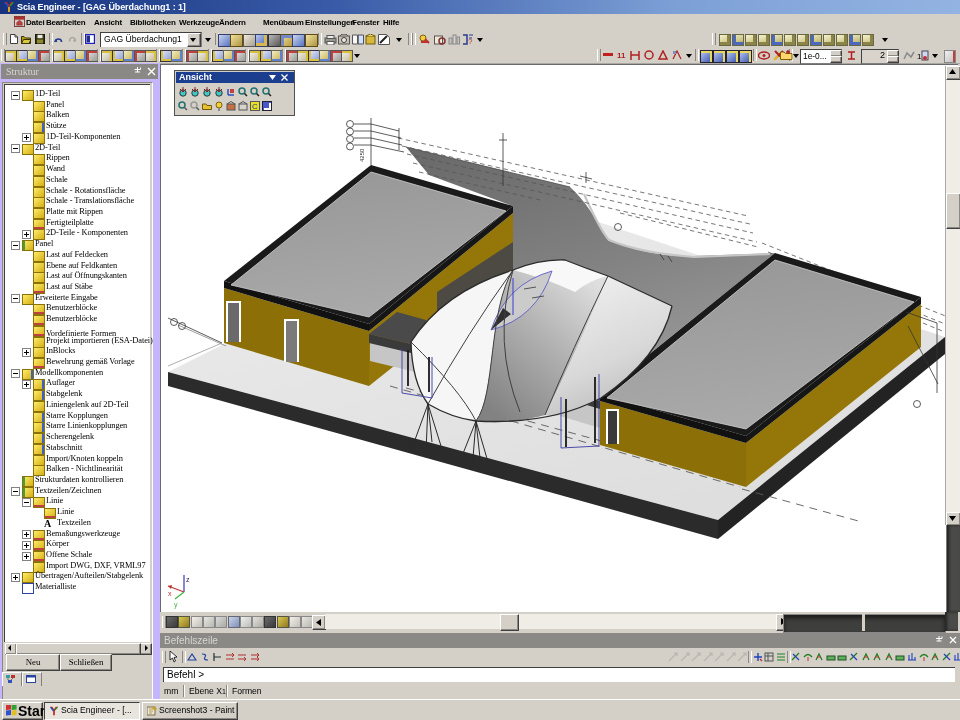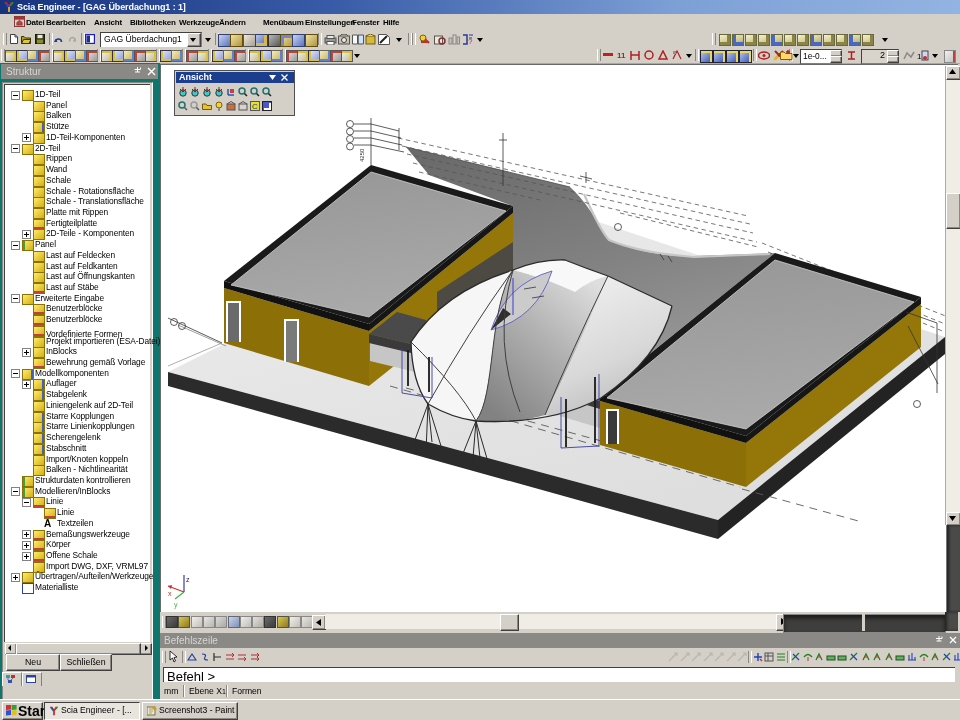--- a/index.html
+++ b/index.html
@@ -10,21 +10,21 @@
   #titlebar .txt{position:absolute;left:17px;top:0px;color:#fff;font-size:9px;letter-spacing:-0.1px;font-weight:bold;line-height:14px;white-space:nowrap;}
   #menubar{left:0;top:14px;width:960px;height:17px;background:#d4d0c8;}
   #menubar span.mi{position:absolute;top:4px;font-size:8px;color:#000;white-space:nowrap;letter-spacing:-0.2px;font-weight:bold;}
   .tb{background:#d4d0c8;}
   #tb1{left:0;top:31px;width:960px;height:16px;}
   #tb2{left:0;top:47px;width:960px;height:16px;border-bottom:1px solid #aaa8a2;}
   .grip{position:absolute;width:2px;height:12px;border-left:1px solid #fff;border-right:1px solid #8a8880;}
   .sep{position:absolute;width:2px;height:12px;border-left:1px solid #8a8880;border-right:1px solid #ffffff;}
   .ic{position:absolute;width:10px;height:10px;}
   .darr{position:absolute;width:0;height:0;border-left:3px solid transparent;border-right:3px solid transparent;border-top:4px solid #000;}
-  #lpanel{left:0;top:63px;width:160px;height:636px;background:#0f766e;}
+  #lpanel{left:0;top:63px;width:160px;height:636px;background:#c4b5fd;font-family:Liberation Serif, serif;}
   #phead{position:absolute;left:1px;top:1px;width:157px;height:15px;background:#8a8985;}
   #phead .t{position:absolute;left:5px;top:2px;font-size:10px;color:#d6d5d2;}
   #treebox{position:absolute;left:2px;top:19px;width:149px;height:631px;
      border-top:1px solid #8a8880;border-left:1px solid #8a8880;
      border-bottom:1px solid #fff;border-right:1px solid #fff;background:#d4d0c8;}
   #treewhite{position:absolute;left:1px;top:1px;width:145px;height:557px;background:#fff;
      border-top:1px solid #404040;border-left:1px solid #404040;}
   .trow{position:absolute;font-size:8.4px;color:#000;white-space:nowrap;letter-spacing:-0.1px;}
   .pm{position:absolute;width:7px;height:7px;border:1px solid #848284;background:#fff;}
   .pm i{position:absolute;left:1px;top:3px;width:5px;height:1px;background:#000;}
@@ -339,21 +339,21 @@
         <span class="ic" style="left:28px;top:144.4px;width:10px;height:9px;background:linear-gradient(135deg,#ffec6a,#d4ae14);border:1px solid #8a7208;"></span>
         <span class="trow" style="left:41px;top:143.4px">2D-Teile - Komponenten</span>
         <span class="pm" style="left:6px;top:155.6px">
           <i></i>
         </span>
         <span class="ic" style="left:17px;top:155.1px;width:10px;height:9px;background:linear-gradient(135deg,#ffec6a,#d4ae14);border:1px solid #8a7208;box-shadow:inset 2px 0 0 #40a040;"></span>
         <span class="trow" style="left:30px;top:154.1px">Panel</span>
         <span class="ic" style="left:28px;top:165.8px;width:10px;height:9px;background:linear-gradient(135deg,#ffec6a,#d4ae14);border:1px solid #8a7208;"></span>
         <span class="trow" style="left:41px;top:164.8px">Last auf Feldecken</span>
         <span class="ic" style="left:28px;top:176.5px;width:10px;height:9px;background:linear-gradient(135deg,#ffec6a,#d4ae14);border:1px solid #8a7208;"></span>
-        <span class="trow" style="left:41px;top:175.5px">Last auf Feldkanten</span>
+        <span class="trow" style="left:41px;top:175.5px">Ebene auf Feldkanten</span>
         <span class="ic" style="left:28px;top:187.2px;width:10px;height:9px;background:linear-gradient(135deg,#ffec6a,#d4ae14);border:1px solid #8a7208;"></span>
         <span class="trow" style="left:41px;top:186.2px">Last auf Öffnungskanten</span>
         <span class="ic" style="left:28px;top:198.0px;width:10px;height:9px;background:linear-gradient(135deg,#ffec6a,#d4ae14);border:1px solid #8a7208;box-shadow:inset 0 -2px 0 #c04040;"></span>
         <span class="trow" style="left:41px;top:197.0px">Last auf Stäbe</span>
         <span class="pm" style="left:6px;top:209.2px">
           <i></i>
         </span>
         <span class="ic" style="left:17px;top:208.7px;width:10px;height:9px;background:linear-gradient(135deg,#ffec6a,#d4ae14);border:1px solid #8a7208;"></span>
         <span class="trow" style="left:30px;top:207.7px">Erweiterte Eingabe</span>
         <span class="ic" style="left:28px;top:219.4px;width:10px;height:9px;background:linear-gradient(135deg,#ffec6a,#d4ae14);border:1px solid #8a7208;box-shadow:inset 0 -2px 0 #c04040;"></span>
@@ -398,21 +398,21 @@
         <span class="ic" style="left:28px;top:369.5px;width:10px;height:9px;background:linear-gradient(135deg,#ffec6a,#d4ae14);border:1px solid #8a7208;"></span>
         <span class="trow" style="left:41px;top:368.5px">Import/Knoten koppeln</span>
         <span class="ic" style="left:28px;top:380.2px;width:10px;height:9px;background:linear-gradient(135deg,#ffec6a,#d4ae14);border:1px solid #8a7208;"></span>
         <span class="trow" style="left:41px;top:379.2px">Balken - Nichtlinearität</span>
         <span class="ic" style="left:17px;top:390.9px;width:10px;height:9px;background:linear-gradient(135deg,#ffec6a,#d4ae14);border:1px solid #8a7208;box-shadow:inset 2px 0 0 #40a040;"></span>
         <span class="trow" style="left:30px;top:389.9px">Strukturdaten kontrollieren</span>
         <span class="pm" style="left:6px;top:402.1px">
           <i></i>
         </span>
         <span class="ic" style="left:17px;top:401.6px;width:10px;height:9px;background:linear-gradient(135deg,#ffec6a,#d4ae14);border:1px solid #8a7208;box-shadow:inset 2px 0 0 #40a040;"></span>
-        <span class="trow" style="left:30px;top:400.6px">Modellieren/InBlocks</span>
+        <span class="trow" style="left:30px;top:400.6px">Textzeilen/Zeichnen</span>
         <span class="pm" style="left:17px;top:412.9px">
           <i></i>
         </span>
         <span class="ic" style="left:28px;top:412.4px;width:10px;height:9px;background:linear-gradient(135deg,#ffec6a,#d4ae14);border:1px solid #8a7208;box-shadow:inset 0 -2px 0 #c04040;"></span>
         <span class="trow" style="left:41px;top:411.4px">Linie</span>
         <span class="ic" style="left:39px;top:423.1px;width:10px;height:9px;background:linear-gradient(135deg,#ffec6a,#d4ae14);border:1px solid #8a7208;box-shadow:inset 0 -2px 0 #c04040;"></span>
         <span class="trow" style="left:52px;top:422.1px">Linie</span>
         <span class="abs" style="left:39px;top:432.8px;font-size:10px;font-weight:bold;color:#000">A</span>
         <span class="trow" style="left:52px;top:432.8px">Textzeilen</span>
         <span class="pm plus" style="left:17px;top:445.0px">
@@ -433,21 +433,21 @@
         </span>
         <span class="ic" style="left:28px;top:466.0px;width:10px;height:9px;background:linear-gradient(135deg,#ffec6a,#d4ae14);border:1px solid #8a7208;box-shadow:inset 0 -2px 0 #c04040;"></span>
         <span class="trow" style="left:41px;top:465.0px">Offene Schale</span>
         <span class="ic" style="left:28px;top:476.7px;width:10px;height:9px;background:linear-gradient(135deg,#ffec6a,#d4ae14);border:1px solid #8a7208;"></span>
         <span class="trow" style="left:41px;top:475.7px">Import DWG, DXF, VRML97</span>
         <span class="pm plus" style="left:6px;top:487.9px">
           <i></i>
           <b></b>
         </span>
         <span class="ic" style="left:17px;top:487.4px;width:10px;height:9px;background:linear-gradient(135deg,#ffec6a,#d4ae14);border:1px solid #8a7208;"></span>
-        <span class="trow" style="left:30px;top:486.4px">Übertragen/Aufteilen/Werkzeuge</span>
+        <span class="trow" style="left:30px;top:486.4px">Übertragen/Aufteilen/Stabgelenk</span>
         <span class="ic" style="left:17px;top:498.1px;width:10px;height:9px;background:#fff;border:1px solid #2a44a0;"></span>
         <span class="trow" style="left:30px;top:497.1px">Materialliste</span>
       </div>
       <span class="arrbtn" style="left:2px;top:560px;width:10px;height:10px"></span>
       <span class="arrbtn" style="left:137px;top:560px;width:10px;height:10px"></span>
       <span class="arrbtn" style="left:13px;top:560px;width:123px;height:10px"></span>
       <svg class="abs" style="left:4px;top:562px" width="6" height="6" viewBox="0 0 6 6">
         <path d="M4 0 L1 3 L4 6" fill="#000"></path>
       </svg>
       <svg class="abs" style="left:140px;top:562px" width="6" height="6" viewBox="0 0 6 6">
@@ -860,21 +860,21 @@
     <svg class="abs" style="left:781.8000000000003px;top:4px" width="10" height="10" viewBox="0 0 10 10">
       <path d="M1 8 L8 1" stroke="#208020" stroke-width="1.3"></path>
       <path d="M2 2 L8 8" stroke="#2040c0" stroke-width="1.3"></path>
     </svg>
     <svg class="abs" style="left:793.4000000000003px;top:4px" width="10" height="10" viewBox="0 0 10 10">
       <path d="M1 8 h8 M2 8 v-5 M5 8 v-7 M8 8 v-3" stroke="#2040c0" stroke-width="1.1"></path>
     </svg>
   </div>
 <div id="cmdinput" class="abs">
     <div class="field">
-      <span style="position:absolute;left:3px;top:1px;font-size:13px">Befehl &gt;</span>
+      <span style="position:absolute;left:3px;top:1px;font-size:10px">Befehl &gt;</span>
     </div>
   </div>
 <div id="statusbar" class="abs">
  <span class="abs" style="left:4px;top:2px;font-size:8.6px">mm</span>
  <span class="abs" style="left:23px;top:1px;width:1px;height:12px;background:#8a8880"></span>
  <span class="abs" style="left:24px;top:1px;width:1px;height:12px;background:#fff"></span>
  <span class="abs" style="left:29px;top:2px;font-size:8.6px">Ebene X<span style="font-size:7px">1</span></span>
  <span class="abs" style="left:66px;top:1px;width:1px;height:12px;background:#8a8880"></span>
  <span class="abs" style="left:67px;top:1px;width:1px;height:12px;background:#fff"></span>
  <span class="abs" style="left:72px;top:2px;font-size:8.6px">Formen</span>

